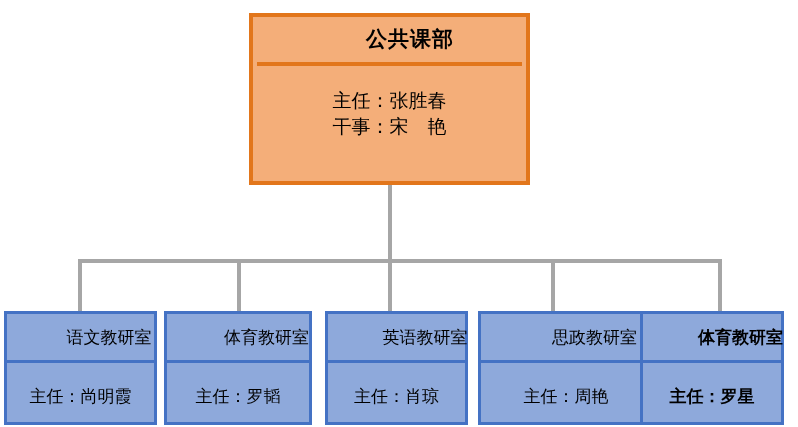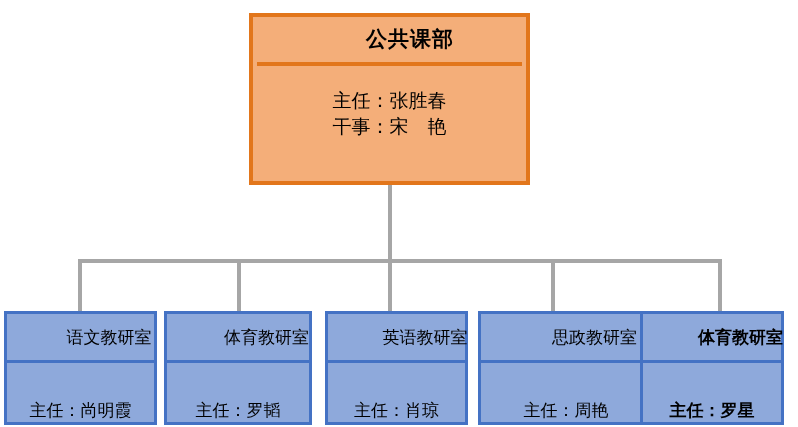--- a/index.html
+++ b/index.html
@@ -110,21 +110,21 @@
     height: 46px;
     font-size: 17px;
     padding-left: 16px;
   }
   .child-node .node-divider {
     height: 3px;
     background: #4472c4;
   }
   .child-node .node-body {
     font-size: 17px;
-    justify-content: flex-end;
+    justify-content: center;
     padding-top: 9px;
   }
 </style>
 </head>
 <body>
 
 <div id="org-chart">
 
   <div id="connector-layer">
     <div class="conn conn-v" style="left:388px; top:185px; height:76px;"></div>

